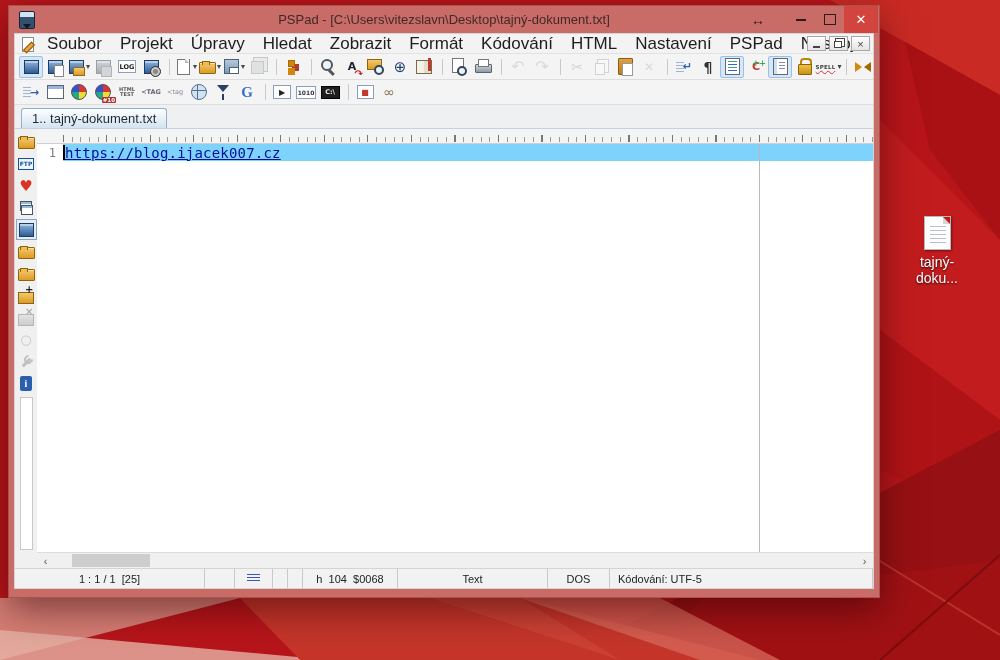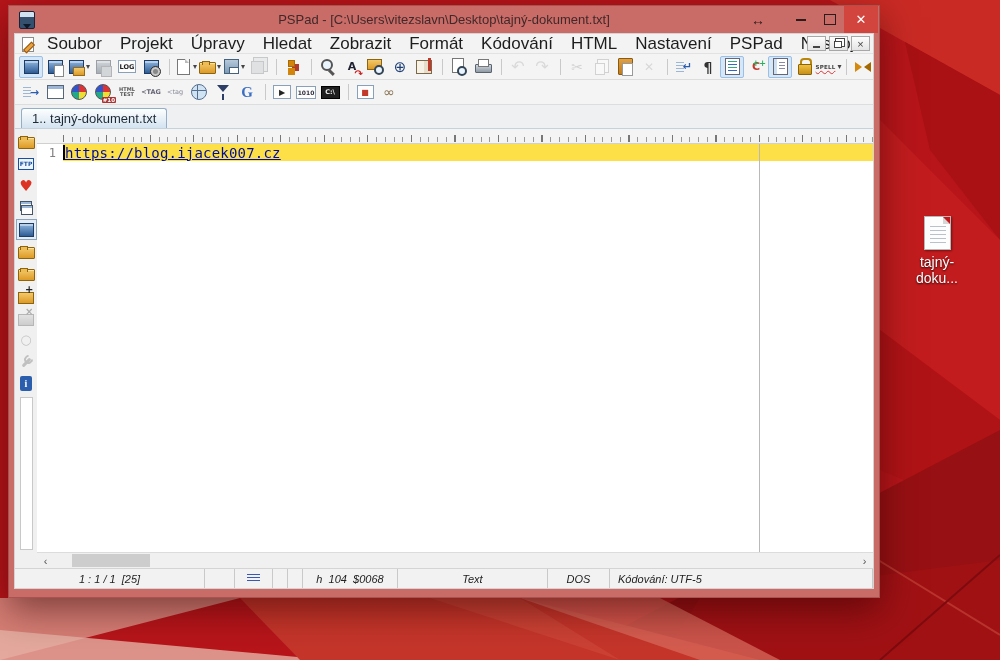--- a/index.html
+++ b/index.html
@@ -198,32 +198,32 @@
   .rnum { position:absolute; top:0; transform:translateX(-50%); font-size:9px; color:#444; }
   .ruler-ticks { position:absolute; left:26px; right:0; bottom:1px; height:5px;
         background:repeating-linear-gradient(to right, #999 0 1px, transparent 1px 8.7px); background-position:0 bottom;
         -webkit-mask-image:linear-gradient(#000,#000); }
   .ruler-ticks5 { position:absolute; left:26px; right:0; bottom:1px; height:7px;
         background:repeating-linear-gradient(to right, #777 0 1px, transparent 1px 43.5px); }
   .edit-body { flex:1; position:relative; overflow:hidden; }
   .col-margin { position:absolute; left:722px; top:0; bottom:0; width:1px; background:#b9b9b9; }
   .codeline { display:flex; height:17px; align-items:center; font-family:"DejaVu Sans Mono",monospace; font-size:14px; }
   .gut { width:26px; text-align:right; padding-right:7px; color:#808080; font-size:12px; background:#fff; }
-  .ltext { flex:1; height:17px; display:flex; align-items:center; background:#fde047; letter-spacing:.2px; }
+  .ltext { flex:1; height:17px; display:flex; align-items:center; background:#7dd3fc; letter-spacing:.2px; }
   .caret { width:2px; height:15px; background:#000; }
   .url { color:#000d9e; text-decoration:underline; white-space:pre; }
 
   
   .hscroll { height:16px; margin-left:22px; background:#f0f0f0; border-top:1px solid #dcdcdc; display:flex; align-items:stretch; }
   .hs-btn { width:17px; display:flex; align-items:center; justify-content:center; font-size:11px; color:#555; }
   .hs-thumb { width:78px; margin:1px 0 1px 18px; background:#cdcdcd; }
   .hs-track { flex:1; }
   .statusbar { height:20px; background:#f2f2f2; border-top:1px solid #d4d4d4; display:flex; align-items:stretch;
                font-size:11px; color:#222; }
-  .st { display:flex; align-items:center; justify-content:center; border-right:1px solid #c9c9c9; overflow:hidden;font-style:italic; }
+  .st { display:flex; align-items:center; justify-content:center; border-right:1px solid #c9c9c9; overflow:hidden; }
   .st .st-t { white-space:pre; }
   .st .ic { display:none; }
   .st .ic.k-lines-blue { display:flex; }
   .st.flex1 { flex:1; justify-content:flex-start; padding-left:8px; }
 </style>
 </head>
 <body>
 
 <svg id="desktop-bg" viewBox="0 0 1000 660" preserveAspectRatio="none">
   <rect x="0" y="0" width="1000" height="660" fill="#b7151a"></rect>

